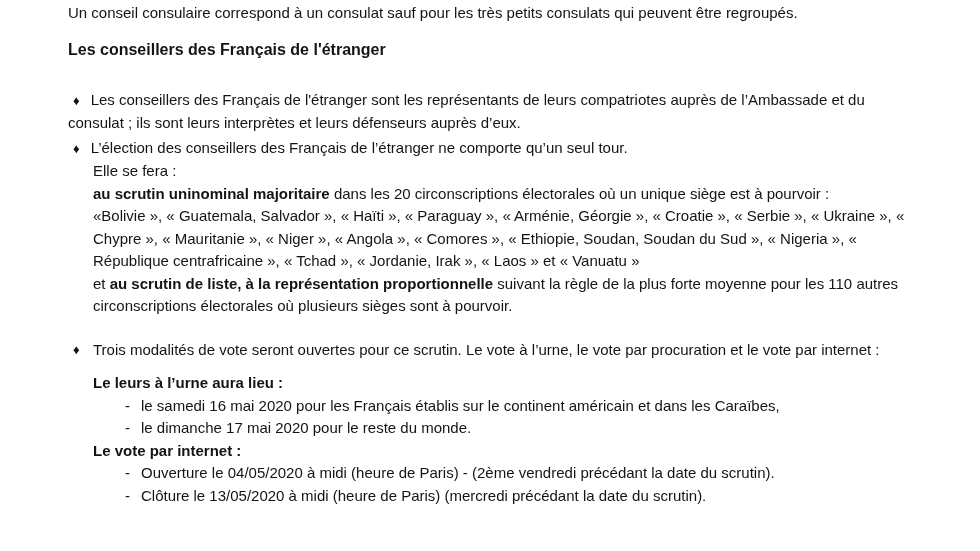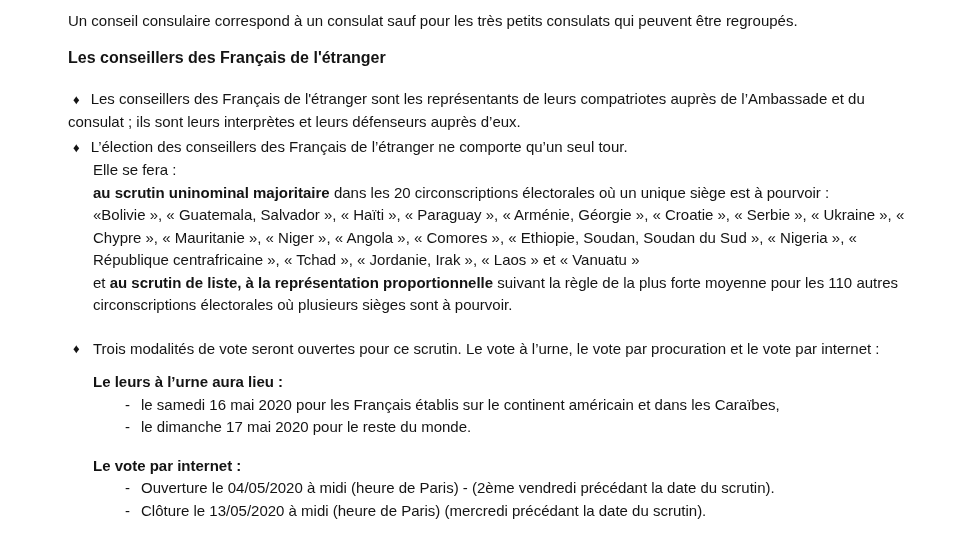--- a/index.html
+++ b/index.html
@@ -7,21 +7,21 @@
   .doc {
     position: relative;
     width: 980px;
     height: 551px;
     overflow: hidden;
     background: #ffffff;
     color: #141414;
     font-family: "Liberation Sans", "DejaVu Sans", sans-serif;
     font-size: 15px;
     line-height: 22.5px;
-    padding: 10px 70px 0 68px;
+    padding: 2px 70px 0 68px;
     -webkit-font-smoothing: antialiased;
   }
   p { margin: 0; }
   .intro { margin: 0; }
   .heading {
     font-size: 16px;
     line-height: 24px;
     font-weight: 700;
     margin: 13px 0 0 0;
   }
@@ -34,26 +34,26 @@
     font-size: 13px;
   }
   
   .bullet-hang { display: flex; }
   .bullet-hang .marker {
     flex: 0 0 25px;
     padding-left: 5px;
     font-size: 13px;
   }
   .bullet-hang .btext { flex: 1 1 auto; }
-  .mt9  { margin-top: 18px; }
+  .mt9  { margin-top: 27px; }
   .mt6  { margin-top: 6px; }
   .mt2  { margin-top: 2px; }
   .mt21 { margin-top: 21px; }
   .mt11 { margin-top: 11px; }
-  .mt16 { margin-top: 16px; }
+  .mt16 { }
   .indent { margin-left: 25px; }
   strong { font-weight: 700; }
   .subhead { font-weight: 700; }
   .dash-item { display: flex; margin-left: 32px; }
   .dash-item .dash { flex: 0 0 16px; }
   .dash-item .dtext { flex: 1 1 auto; }
 </style>
 </head>
 <body>
 

